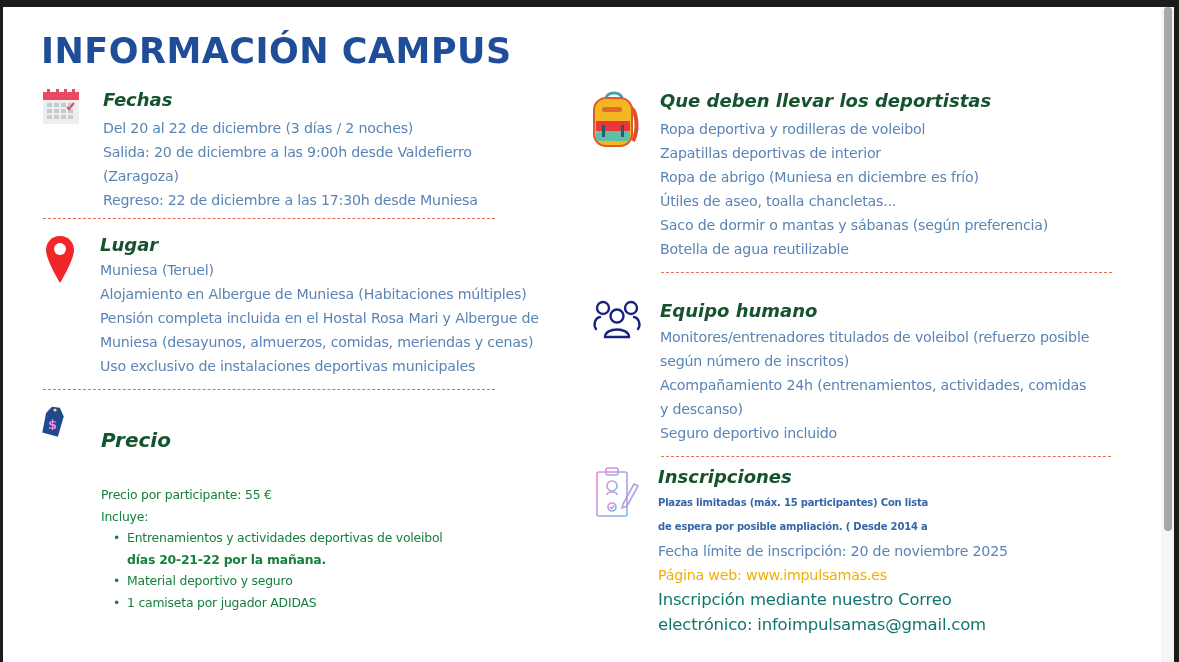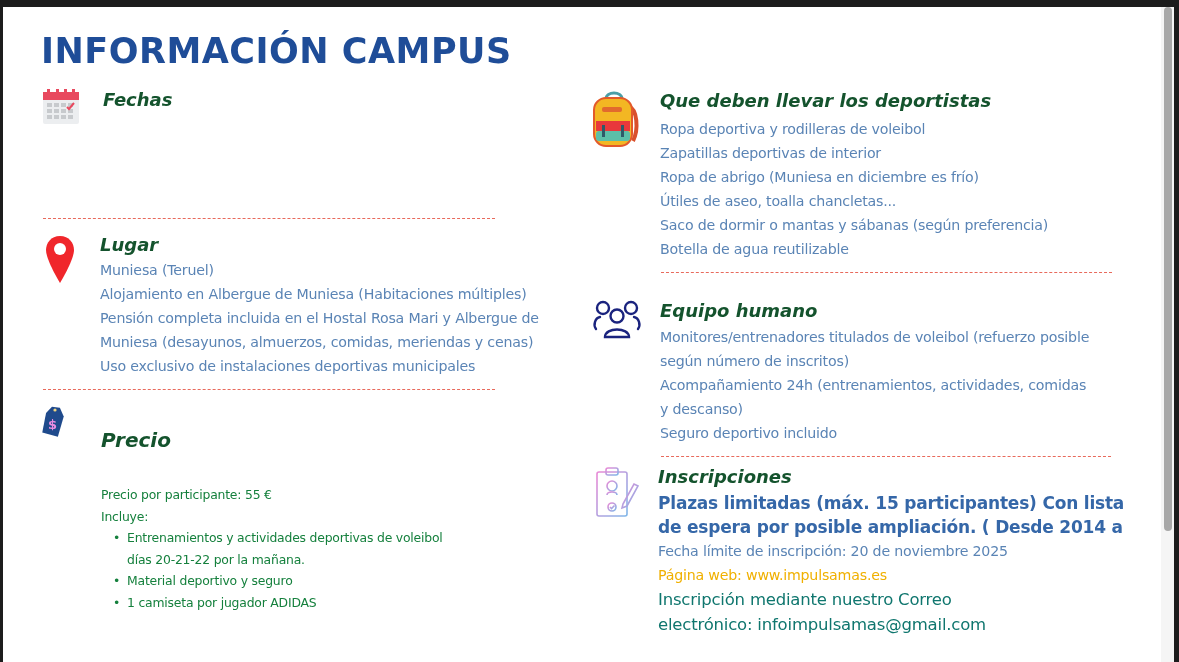--- a/index.html
+++ b/index.html
@@ -40,21 +40,21 @@
     line-height:21.5px; white-space:nowrap; letter-spacing:-0.2px;
   }
   .bullet { padding-left:14px; position:relative; }
   .bullet::before { content:"•"; position:absolute; left:0; top:0; }
   .dash {
     position:absolute; height:0; border-top:1.5px dashed #e86a5c;
   }
   .icon { position:absolute; }
   .bold-line {
     font-family:"DejaVu Sans", sans-serif; color:#3567a8; font-weight:bold;
-    font-size:17px; line-height:24px; white-space:nowrap; letter-spacing:-0.2px;
+    font-size:10px; line-height:24px; white-space:nowrap; letter-spacing:-0.2px;
   }
   .yellow { color:#f0b000; }
   .red { color:#0f766e; font-size:16.5px; line-height:25px; }
 </style>
 </head>
 <body>
 
 <div class="page">
 
   <h1 class="title">INFORMACIÓN CAMPUS</h1>
@@ -79,20 +79,26 @@
         <rect x="5" y="27" width="5" height="4"></rect>
           <rect x="12" y="27" width="5" height="4"></rect>
           <rect x="19" y="27" width="5" height="4"></rect>
           <rect x="26" y="27" width="5" height="4"></rect>
       </g>
       <path d="M25 19 l2 2 l5 -6" stroke="#e84a5f" stroke-width="2" fill="none"></path>
     </svg>
   </div>
   <div class="section" style="left:100px; top:82px;">
     <h2 class="h">Fechas</h2>
+    <div style="margin-top:5px;">
+      <div class="body-line">Del 20 al 22 de diciembre (3 días / 2 noches)</div>
+      <div class="body-line">Salida: 20 de diciembre a las 9:00h desde Valdefierro</div>
+      <div class="body-line">(Zaragoza)</div>
+      <div class="body-line">Regreso: 22 de diciembre a las 17:30h desde Muniesa</div>
+    </div>
   </div>
   <div class="dash" style="left:40px; top:211px; width:452px;"></div>
 
   <div class="icon" style="left:42px; top:228px; width:30px; height:50px;">
     <svg width="30" height="50" viewBox="0 0 30 50">
       <path d="M15 1 C6 1 1 8 1 15 C1 25 15 48 15 48 C15 48 29 25 29 15 C29 8 24 1 15 1 Z" fill="#f0262b"></path>
       <circle cx="15" cy="14" r="6" fill="#ffffff"></circle>
     </svg>
   </div>
   <div class="section" style="left:97px; top:227px;">
@@ -114,21 +120,21 @@
       <text x="7" y="25" font-family="DejaVu Sans, sans-serif" font-size="13" font-weight="bold" fill="#e88ce0">$</text>
     </svg>
   </div>
   <div class="section" style="left:98px; top:422px;">
     <h2 class="h" style="font-size:20px;">Precio</h2>
     <div style="margin-top:33px;">
       <div class="small-line">Precio por participante: 55 €</div>
       <div class="small-line">Incluye:</div>
       <div style="padding-left:12px;">
         <div class="small-line bullet">Entrenamientos y actividades deportivas de voleibol</div>
-        <div class="small-line" style="padding-left:14px;">días 20-21-22 por la mañana.</div>
+        <div class="small-line" style="padding-left:14px;font-weight:bold;">días 20-21-22 por la mañana.</div>
         <div class="small-line bullet">Material deportivo y seguro</div>
         <div class="small-line bullet">1 camiseta por jugador ADIDAS</div>
       </div>
     </div>
   </div>
 
   <div class="icon" style="left:586px; top:82px; width:52px; height:60px;">
     <svg width="52" height="60" viewBox="0 0 52 60">
       <path d="M17 10 C17 2 33 2 33 10" stroke="#4b9ea6" stroke-width="3" fill="none"></path>
       <path d="M40 18 C48 20 50 40 44 52" stroke="#d9502c" stroke-width="4" fill="none"></path>

